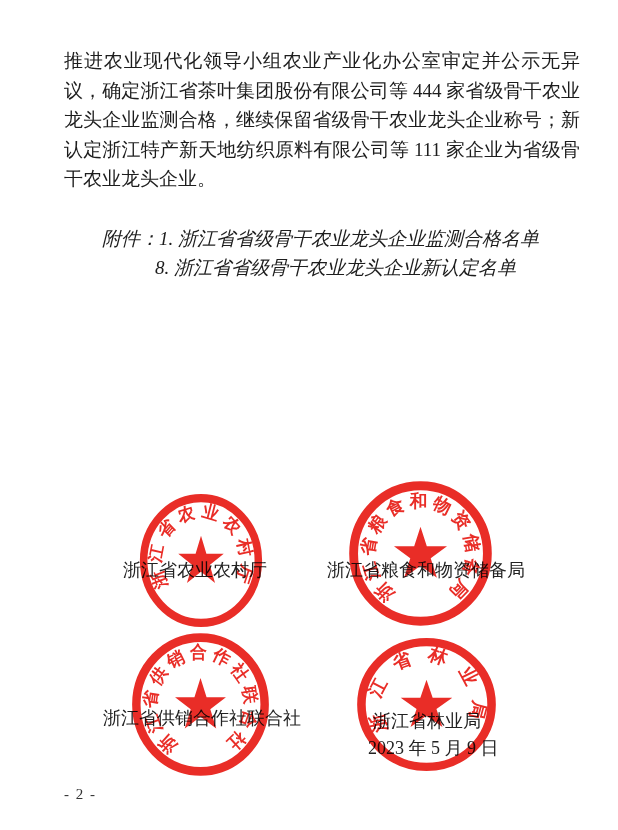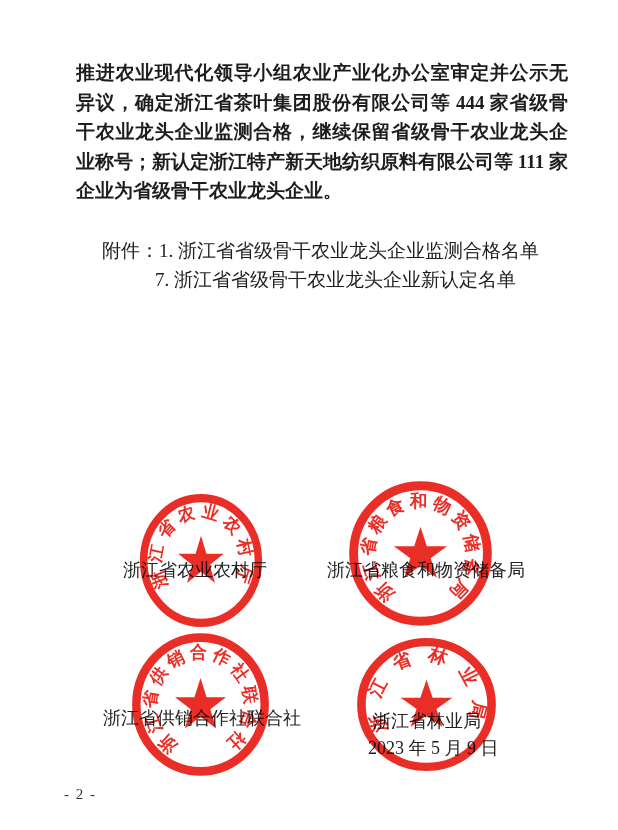--- a/index.html
+++ b/index.html
@@ -4,24 +4,24 @@
 <style>
   html,body{margin:0;padding:0;background:#ffffff;}
   .page{
     position:relative;width:618px;height:830px;background:#ffffff;
     font-family:"Liberation Serif","DejaVu Serif",serif;color:#1d1d1d;overflow:hidden;
   }
   .content{
     position:absolute;left:64px;top:46px;width:516px;
     font-size:19px;line-height:29.5px;text-align:justify;
   }
-  .para{margin:12px;font-weight:bold;}
+  .para{margin:0;}
   .para.indent{text-indent:2em;}
   .attachment{margin-top:30px;}
-  .att-line{white-space:nowrap;}
+  .att-line{white-space:nowrap;font-style:italic;}
   .att-line.first{text-indent:38px;}
   .att-line.second{padding-left:91px;}
   .org,.date-line,.page-number{position:absolute;white-space:nowrap;z-index:1;color:#222;}
   .org{font-size:18px;}
   .org1{left:123px;top:558px;}
   .org2{left:327px;top:558px;}
   .org3{left:103px;top:706px;}
   .org4{left:373px;top:709px;}
   .date-line{left:368px;top:736px;font-size:18px;}
   .page-number{left:64px;top:786px;font-size:15px;letter-spacing:1.5px;color:#333;}
@@ -33,21 +33,21 @@
 </style>
 </head>
 <body>
 
 <div class="page">
 
   <div class="content">
     <p class="para">推进农业现代化领导小组农业产业化办公室审定并公示无异议，确定浙江省茶叶集团股份有限公司等 444 家省级骨干农业龙头企业监测合格，继续保留省级骨干农业龙头企业称号；新认定浙江特产新天地纺织原料有限公司等 111 家企业为省级骨干农业龙头企业。</p>
     <div class="attachment">
       <div class="att-line first"><span>附件：</span><span>1. 浙江省省级骨干农业龙头企业监测合格名单</span></div>
-      <div class="att-line second">7. 浙江省省级骨干农业龙头企业新认定名单</div>
+      <div class="att-line second">8. 浙江省省级骨干农业龙头企业新认定名单</div>
     </div>
   </div>
 
   <span class="org org1">浙江省农业农村厅</span>
   <span class="org org2">浙江省粮食和物资储备局</span>
   <span class="org org3">浙江省供销合作社联合社</span>
   <span class="org org4">浙江省林业局</span>
   <span class="date-line">2023 年 5 月 9 日</span>
 
   <svg class="seal seal1" viewBox="0 0 200 200" preserveAspectRatio="none">

